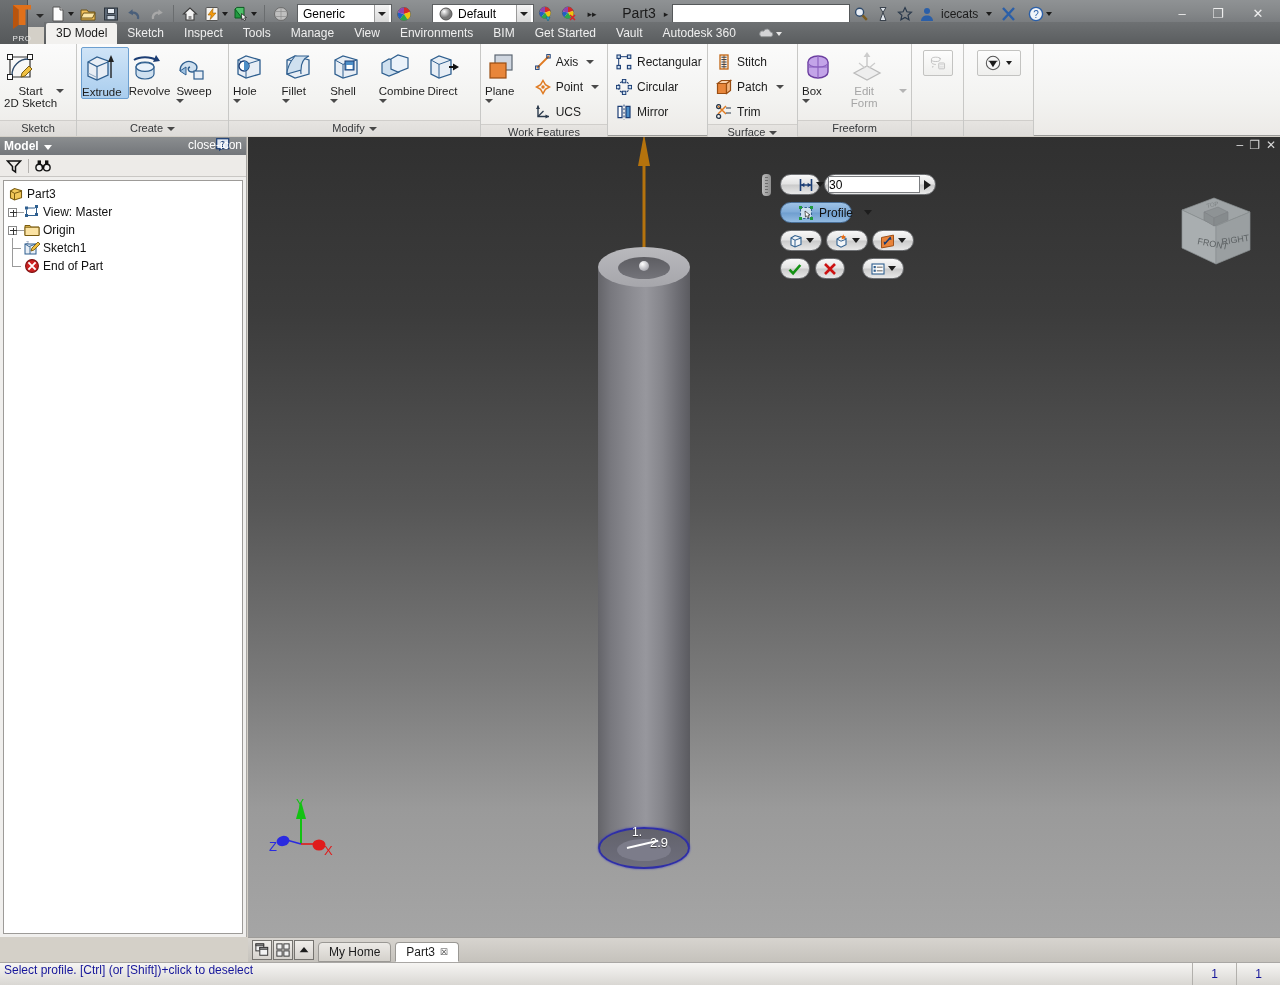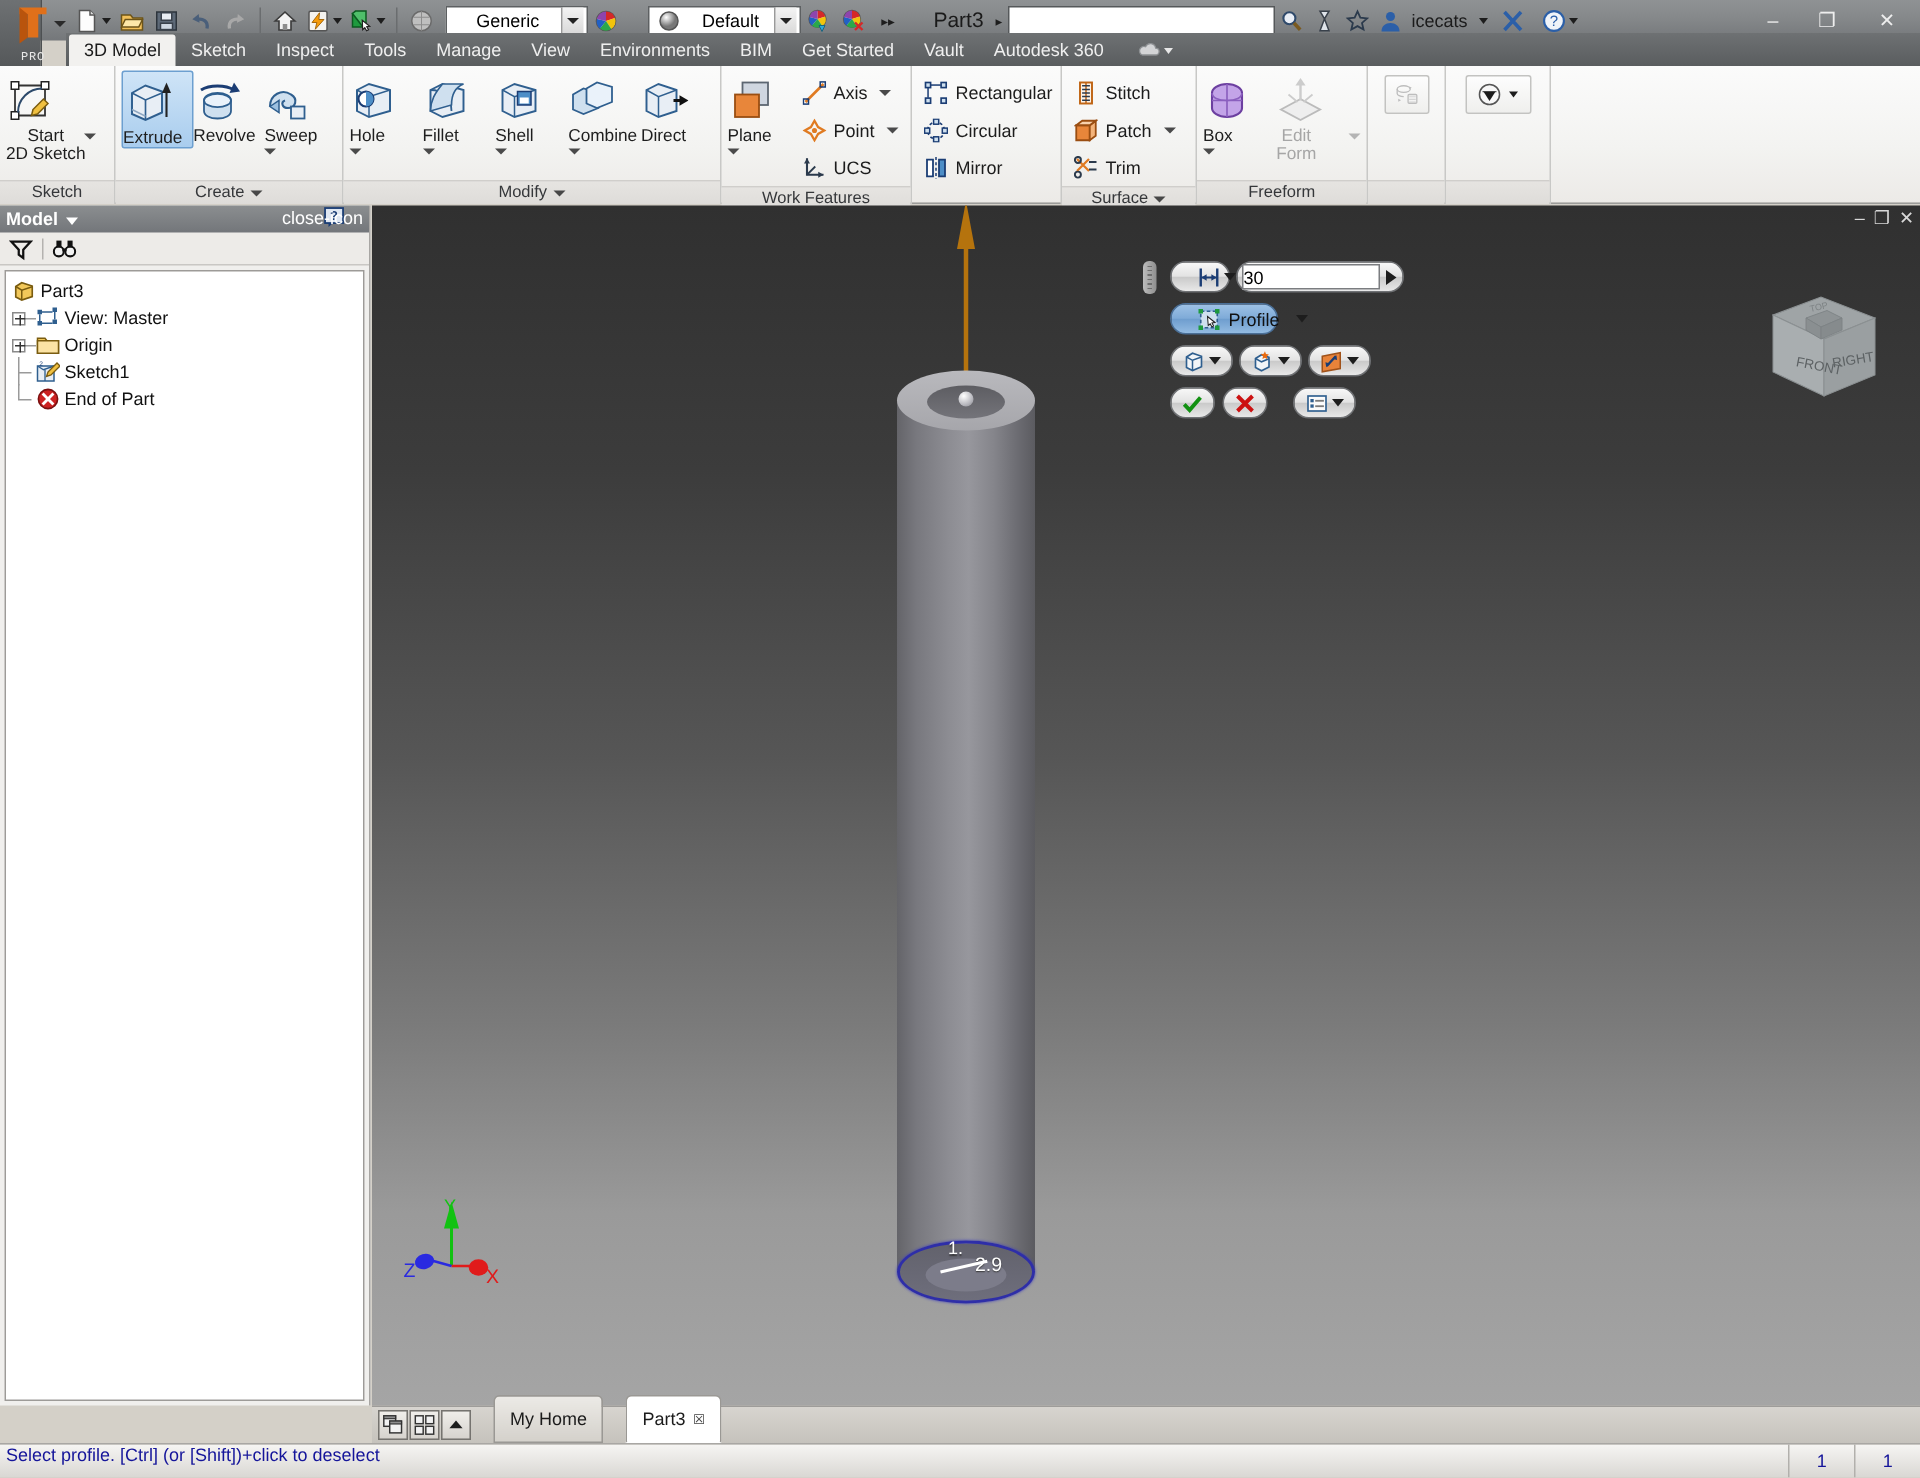--- a/index.html
+++ b/index.html
@@ -16,21 +16,20 @@
   .titlebar {
     position: absolute; left: 0; top: 0; width: 1280px; height: 27px;
     background: linear-gradient(180deg,#8f9294 0%, #85888a 45%, #74777a 100%);
     display: flex; align-items: center;
   }
   .app-logo {
     width: 28px; height: 44px; position: absolute; left: 0; top: 0;
     background: linear-gradient(180deg,#6e7173,#55585a);
     display: flex; align-items: flex-end; justify-content: center;
     border-right: 1px solid #4d5052;
-    font-family: Liberation Mono, monospace;
   }
   .app-logo .ilogo {
     position: absolute; left: 11px; top: 4px; width: 22px; height: 26px;
   }
   .app-logo .pro {
     position: absolute; bottom: 1px; left: 0; width: 44px; text-align: center;
     font-size: 8px; color: #e8e8e8; letter-spacing: .5px;
   }
   .logo-caret {
     position: absolute; left: 36px; top: 14px;
@@ -43,21 +42,21 @@
     padding: 0 2px; position: relative;
   }
   .qsep { width: 1px; height: 18px; background: #6a6d6f; margin: 0 4px; }
   .mini-caret {
     border-left: 3px solid transparent; border-right: 3px solid transparent;
     border-top: 4px solid #1d1d1d; margin-left: 2px;
   }
   .combo {
     height: 20px; background: #fff; border: 1px solid #5d6062;
     display: flex; align-items: center; padding: 0 2px 0 5px;
-    font-size: 12px; color: #000; position: relative; text-align: center;
+    font-size: 12px; color: #000; position: relative;
   }
   .combo .cval { flex: 1; white-space: nowrap; overflow: hidden; }
   .combo .cbtn {
     width: 15px; height: 18px; display: flex; align-items: center; justify-content: center;
     background: linear-gradient(180deg,#f4f4f4,#d8d8d8); border-left: 1px solid #9a9a9a;
   }
   .combo .cbtn i {
     border-left: 4px solid transparent; border-right: 4px solid transparent;
     border-top: 4px solid #222;
   }
@@ -320,24 +319,24 @@
     background: linear-gradient(180deg,#d7d4cf,#c5c2bc);
     border-top: 1px solid #9e9c99; display: flex; align-items: flex-end; gap: 1px;
     padding-left: 4px;
   }
   .vbtn {
     width: 20px; height: 20px; margin-bottom: 2px; border: 1px solid #75736f;
     background: linear-gradient(180deg,#f0eeea,#d6d3ce);
     display: flex; align-items: center; justify-content: center;
   }
   .dtab {
-    height: 32px; padding: 0 10px; display: flex; align-items: center; gap: 5px;
+    height: 20px; padding: 0 10px; display: flex; align-items: center; gap: 5px;
     font-size: 12px; color: #1b1b1b; border: 1px solid #9a9894;
     border-radius: 4px 4px 0 0; background: linear-gradient(180deg,#eceae6,#d4d1cb);
-    margin-left: 14px;
+    margin-left: 3px;
   }
   .dtab.active { background: #ffffff; border-bottom-color: #fff; }
 
   
   .statusbar {
     position: absolute; left: 0; top: 962px; width: 1280px; height: 23px;
     background: linear-gradient(180deg,#f6f5f3,#d9d7d3);
     border-top: 1px solid #a9a7a4; display: flex; align-items: flex-start;
   }
   .status-text { font-size: 12px; color: #15159a; padding-left: 4px; flex: 1; }

